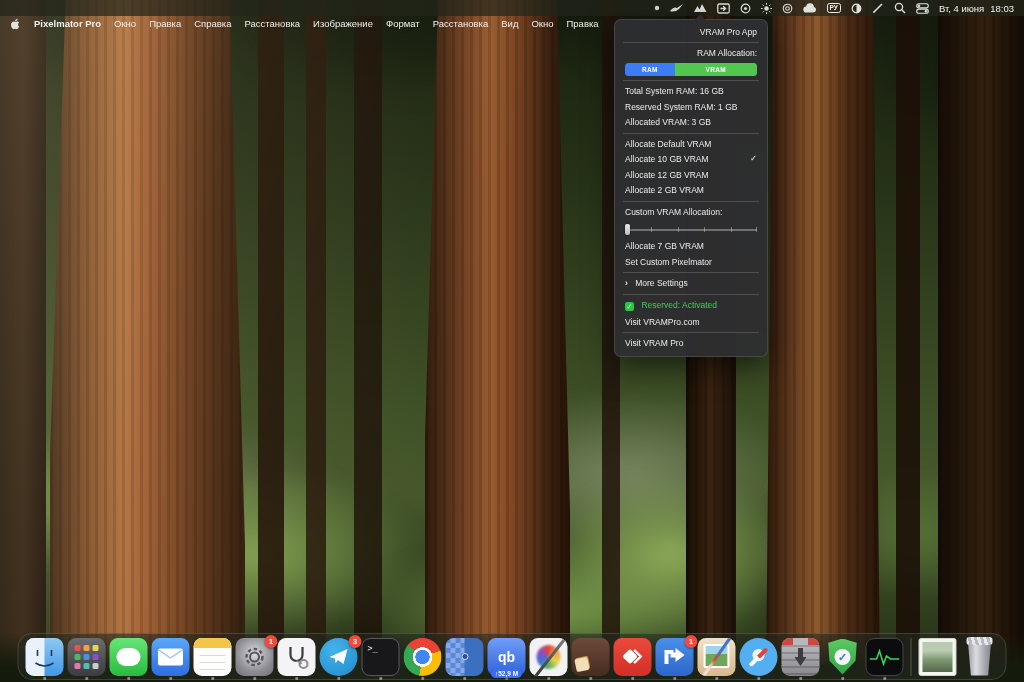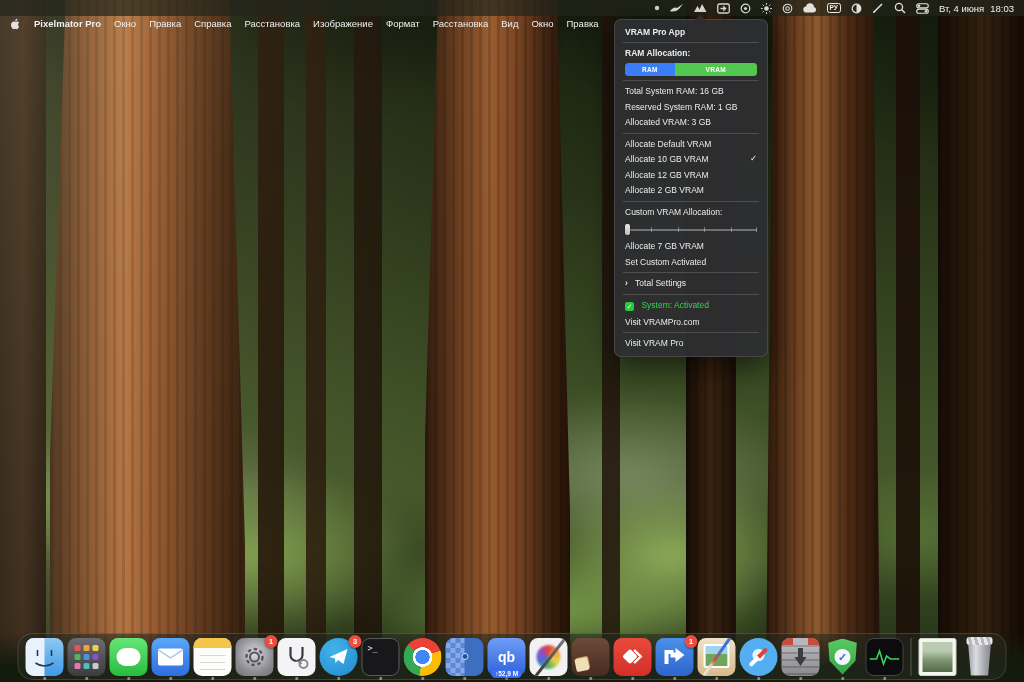--- a/index.html
+++ b/index.html
@@ -63,21 +63,21 @@
 
   
   .vram-menu { position:absolute; left:614px; top:19px; width:154px; z-index:60;
     background:rgba(46,46,48,0.96); border:0.5px solid rgba(255,255,255,0.12);
     border-radius:7px; box-shadow:0 10px 30px rgba(0,0,0,0.55);
     padding:4px 0 5px; color:#ececec; font-size:8.5px; }
   .vram-menu::before { content:""; position:absolute; top:-4px; left:81px;
     width:8px; height:8px; background:rgba(46,46,48,0.96); transform:rotate(45deg);
     border-radius:1.5px; }
   .m-row { padding:3.5px 10px; position:relative; line-height:8.5px; white-space:nowrap; }
-  .m-bold { font-weight:700; }
+  .m-bold { font-weight:400;text-align:right; }
   .m-sep { height:1px; background:rgba(255,255,255,0.16); margin:2.5px 8px; }
   .m-check { position:absolute; right:10px; top:2.5px; font-size:8.5px; }
   .seg-bar { display:flex; height:13px; margin:2px 10px 4px; border-radius:3.5px; overflow:hidden; }
   .seg { display:flex; align-items:center; justify-content:center;
     color:#fff; font-size:6.5px; font-weight:700; letter-spacing:.3px; }
   .slider-row { margin:4px 10px 3px; height:12px; position:relative; }
   .slider-track { position:absolute; left:0; right:0; top:5.5px; height:1.5px; background:rgba(255,255,255,0.32); border-radius:1px; }
   .slider-tick { position:absolute; top:3.5px; width:1px; height:5px; background:rgba(255,255,255,0.35); }
   .slider-thumb { position:absolute; top:0.5px; width:5px; height:11px; border-radius:2px;
     background:linear-gradient(180deg,#e8e8e8,#bdbdbd); box-shadow:0 0 2px rgba(0,0,0,.5); }
@@ -351,30 +351,30 @@
     <div class="slider-row">
       <div class="slider-track"></div>
       <div class="slider-tick" style="left:20%"></div>
       <div class="slider-tick" style="left:40%"></div>
       <div class="slider-tick" style="left:60%"></div>
       <div class="slider-tick" style="left:80%"></div>
       <div class="slider-tick" style="left:99%"></div>
       <div class="slider-thumb" style="left: 0%;"></div>
     </div>
     <div class="m-row">Allocate 7 GB VRAM</div>
-    <div class="m-row">Set Custom Activated</div>
+    <div class="m-row">Set Custom Pixelmator</div>
     <div class="m-sep"></div>
     <div class="m-row">
       <span class="chev">›</span>
-      <span>Total Settings</span>
+      <span>More Settings</span>
     </div>
     <div class="m-sep"></div>
     <div class="m-row" style="color: rgb(50, 215, 75);">
       <span class="lic-box">✓</span>
-      <span>System: Activated</span>
+      <span>Reserved: Activated</span>
     </div>
     <div class="m-row">Visit VRAMPro.com</div>
     <div class="m-sep"></div>
     <div class="m-row">Visit VRAM Pro</div>
   </div>
 
   <div class="dock">
     <div class="dock-item">
       <div class="appic ic-finder">
         <div class="half"></div>

